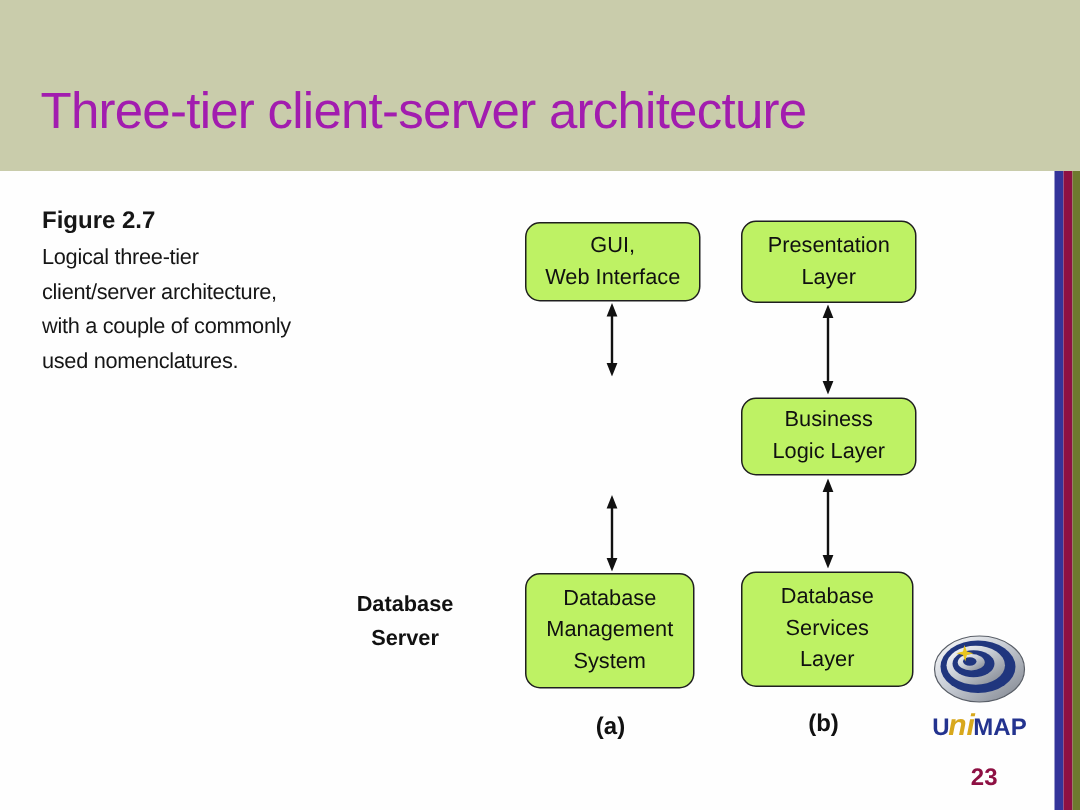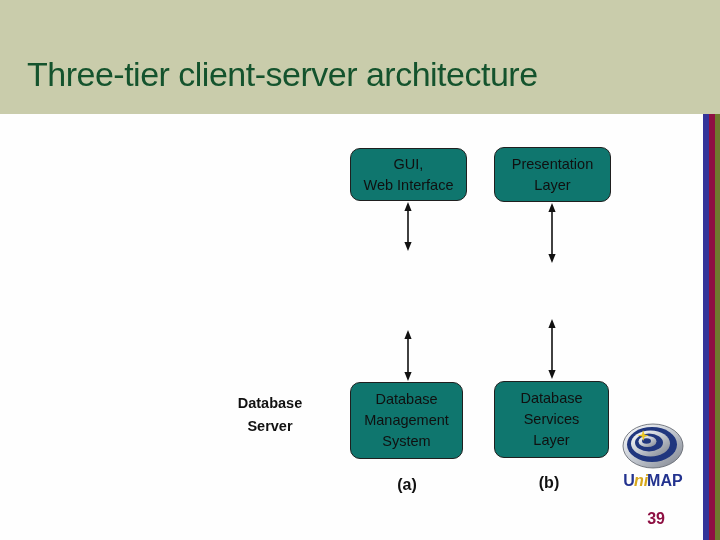--- a/index.html
+++ b/index.html
@@ -13,21 +13,21 @@
   }
   
   .header-band {
     position: absolute; left: 0; top: 0;
     width: 720px; height: 114px;
     background: #c9ccab;
   }
   .slide-title {
     position: absolute; left: 27px; top: 55px;
     font-size: 34px; letter-spacing: -0.5px;
-    color: #14532d;
+    color: #a21caf;
     white-space: nowrap;
   }
   
   .stripe { position: absolute; top: 114px; height: 426px; }
   .stripe-blue   { left: 703px; width: 6px; background: #34349a; }
   .stripe-maroon { left: 709px; width: 6px; background: #8e1043; }
   .stripe-olive  { left: 715px; width: 5px; background: #6e7a2e; }
   
   .caption { position: absolute; left: 28px; top: 139px; width: 200px; color: #161616; }
   .caption-title { font-size: 16px; font-weight: bold; margin: 0 0 4px 0; }
@@ -36,21 +36,21 @@
   .srv-label {
     position: absolute; font-weight: bold; font-size: 14.5px;
     line-height: 23px; text-align: center; white-space: pre-line; color: #111;
   }
   .lbl-client { left: 210px; top: 162px; width: 120px; }
   .lbl-app    { left: 190px; top: 257px; width: 155px; }
   .lbl-db     { left: 210px; top: 392px; width: 120px; }
   
   .box {
     position: absolute;
-    background: #0f766e;
+    background: #bef264;
     border: 1.5px solid #1f1f1f;
     border-radius: 10px;
     display: flex; align-items: center; justify-content: center;
     text-align: center; font-size: 14.5px; line-height: 21px;
     white-space: pre-line; color: #101010;
     box-sizing: border-box;
   }
   .box-a1 { left: 350px; top: 148px; width: 117px; height: 53px; }
   .box-a2 { left: 352px; top: 253px; width: 111px; height: 74px; }
   .box-a3 { left: 350px; top: 382px; width: 113px; height: 77px; }
@@ -67,52 +67,61 @@
   
   .footer-label { position: absolute; font-weight: bold; font-size: 16px; text-align: center; width: 60px; color: #111; }
   .footer-a { left: 377px; top: 476px; }
   .footer-b { left: 519px; top: 474px; }
   
   .logo { position: absolute; left: 620px; top: 423px; width: 66px; text-align: center; }
   .logo-text {
     display: flex; justify-content: center; align-items: baseline;
     margin-top: -1px; font-weight: bold; font-size: 16px; color: #23338f;
   }
-  .logo-ni { color: #d8a81c; font-style: italic; font-size: 16px; margin: 0 -1px; }
+  .logo-ni { color: #d8a81c; font-style: italic; font-size: 20px; margin: 0 -1px; }
   
   .page-number {
     position: absolute; left: 631px; top: 510px; width: 34px;
     text-align: right; font-weight: bold; font-size: 16px; color: #8e1043;
   }
 </style>
 </head>
 <body>
 
 <div class="slide">
 
   <div class="header-band">
     <div class="slide-title">Three-tier client-server architecture</div>
   </div>
 
   <div class="stripe stripe-blue"></div>
   <div class="stripe stripe-maroon"></div>
   <div class="stripe stripe-olive"></div>
 
+  <div class="caption">
+    <div class="caption-title">Figure 2.7</div>
+    <div class="caption-body">Logical three-tier
+client/server architecture,
+with a couple of commonly
+used nomenclatures.</div>
+  </div>
 
   <div class="srv-label lbl-db">Database
 Server</div>
 
   <div class="box box-a1">GUI,
 Web Interface</div>
   <div class="box box-a3">Database
 Management
 System</div>
 
   <div class="box box-b1">Presentation
 Layer</div>
+  <div class="box box-b2">Business
+Logic Layer</div>
   <div class="box box-b3">Database
 Services
 Layer</div>
 
   <div class="arrow arrow-a1">
     <svg width="12" height="49" viewBox="0 0 12 49">
       <line x1="6" y1="6" x2="6" y2="43" stroke="#111" stroke-width="1.6"></line>
       <polygon points="6,0 2.4,9 9.6,9" fill="#111"></polygon>
       <polygon points="6,49 2.4,40 9.6,40" fill="#111"></polygon>
     </svg>
@@ -159,15 +168,15 @@
       <ellipse cx="24.5" cy="18" rx="4.5" ry="2.8" fill="#20367e"></ellipse>
       <polygon points="21,7 22.6,11.4 27,12.5 22.6,13.6 21.5,18 20,13.6 15.5,12.5 20,11.4" fill="#e9c51f"></polygon>
     </svg>
     <div class="logo-text">
       <span class="logo-u">U</span>
       <span class="logo-ni">ni</span>
       <span class="logo-map">MAP</span>
     </div>
   </div>
 
-  <div class="page-number">39</div>
+  <div class="page-number">23</div>
 
 </div>
 
 </body></html>

